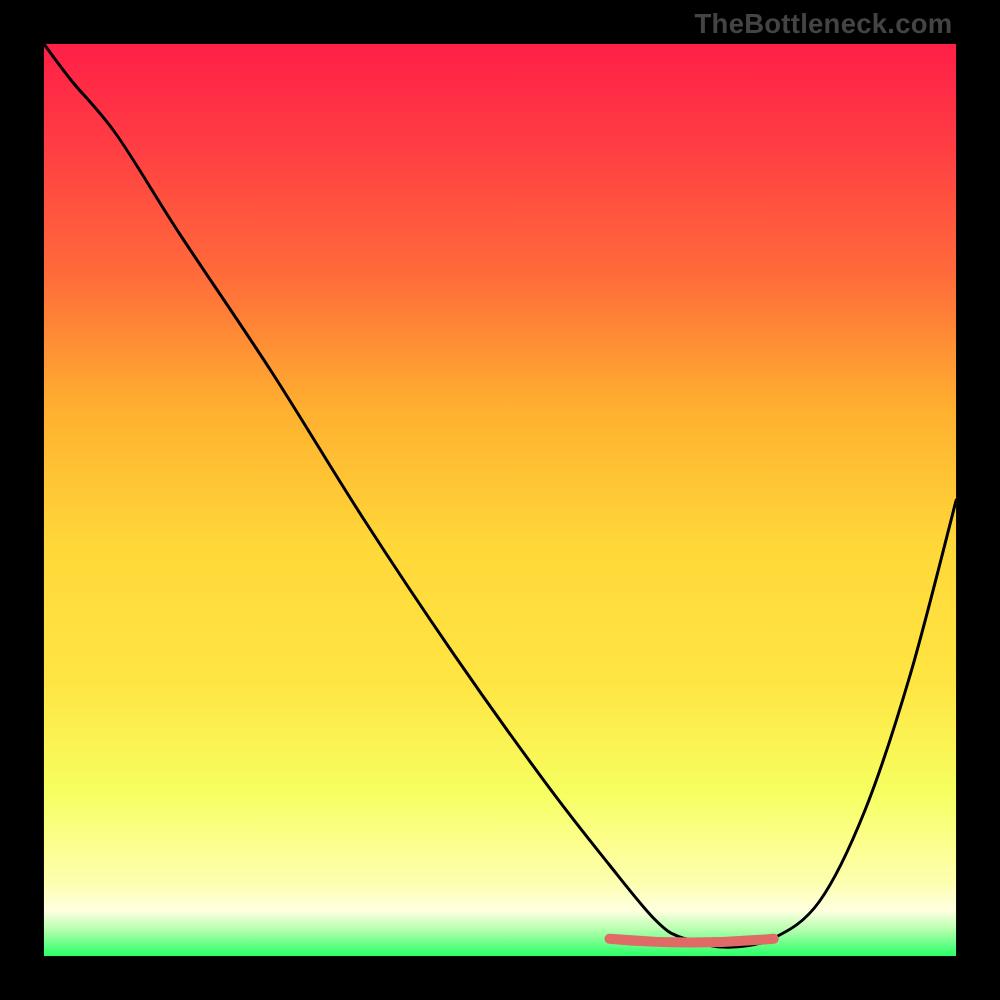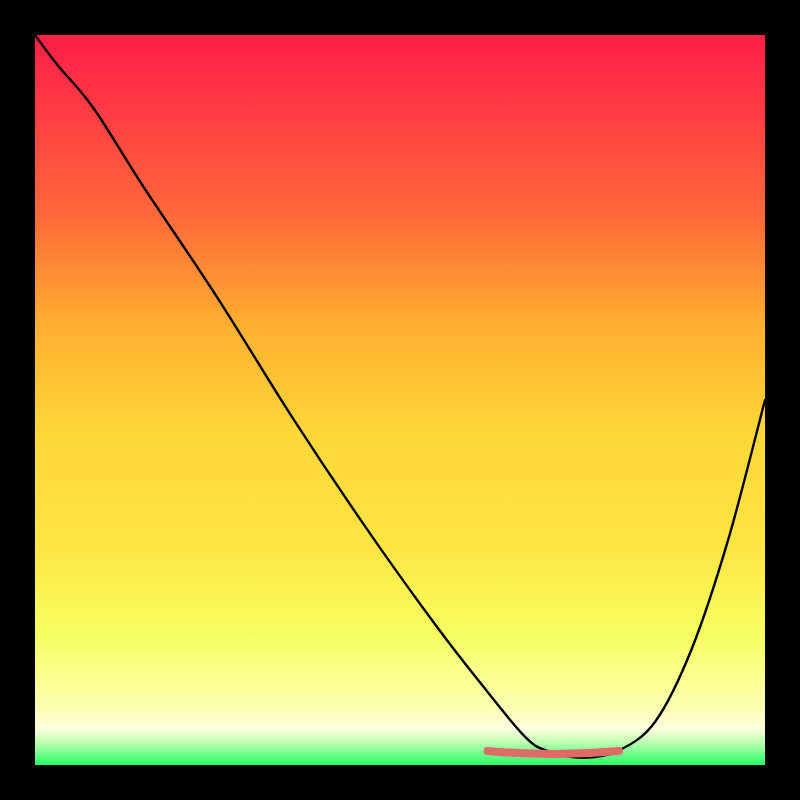--- a/index.html
+++ b/index.html
@@ -76,13 +76,14 @@
       <rect x="0" y="0" width="730" height="730" fill="url(#heat)"></rect>
     </svg>
 
     <svg class="curve-svg" viewBox="0 0 730 730" preserveAspectRatio="none">
       <path id="main-curve" d="M 0.0 0.0 C 3.6 4.9, 12.2 17.0, 21.9 29.2 C 31.6 41.4, 43.8 52.3, 58.4 73.0 C 73.0 93.7, 88.8 121.7, 109.5 153.3 C 130.2 184.9, 158.2 225.1, 182.5 262.8 C 206.8 300.5, 231.2 341.9, 255.5 379.6 C 279.8 417.3, 304.2 453.8, 328.5 489.1 C 352.8 524.4, 380.8 563.3, 401.5 591.3 C 422.2 619.3, 438.0 638.8, 452.6 657.0 C 467.2 675.3, 479.4 691.1, 489.1 700.8 C 498.8 710.5, 501.3 711.8, 511.0 715.4 C 520.7 719.0, 535.3 722.7, 547.5 722.7 C 559.7 722.7, 571.8 721.5, 584.0 715.4 C 596.2 709.3, 608.3 703.2, 620.5 686.2 C 632.7 669.2, 644.8 643.6, 657.0 613.2 C 669.2 582.8, 681.3 545.1, 693.5 503.7 C 705.7 462.3, 723.9 388.1, 730.0 365.0" fill="none" stroke="#000000" stroke-width="2.4" stroke-linecap="round"></path>
       <path id="valley-mark" d="M 452.6 716.0 Q 518.3 722.0 584.0 716.0" fill="none" stroke="#e06a65" stroke-width="8" stroke-linecap="round"></path>
     </svg>
 
   </div>
 
+  <div class="watermark">TheBottleneck.com</div>
 </div>
 
 </body></html>

